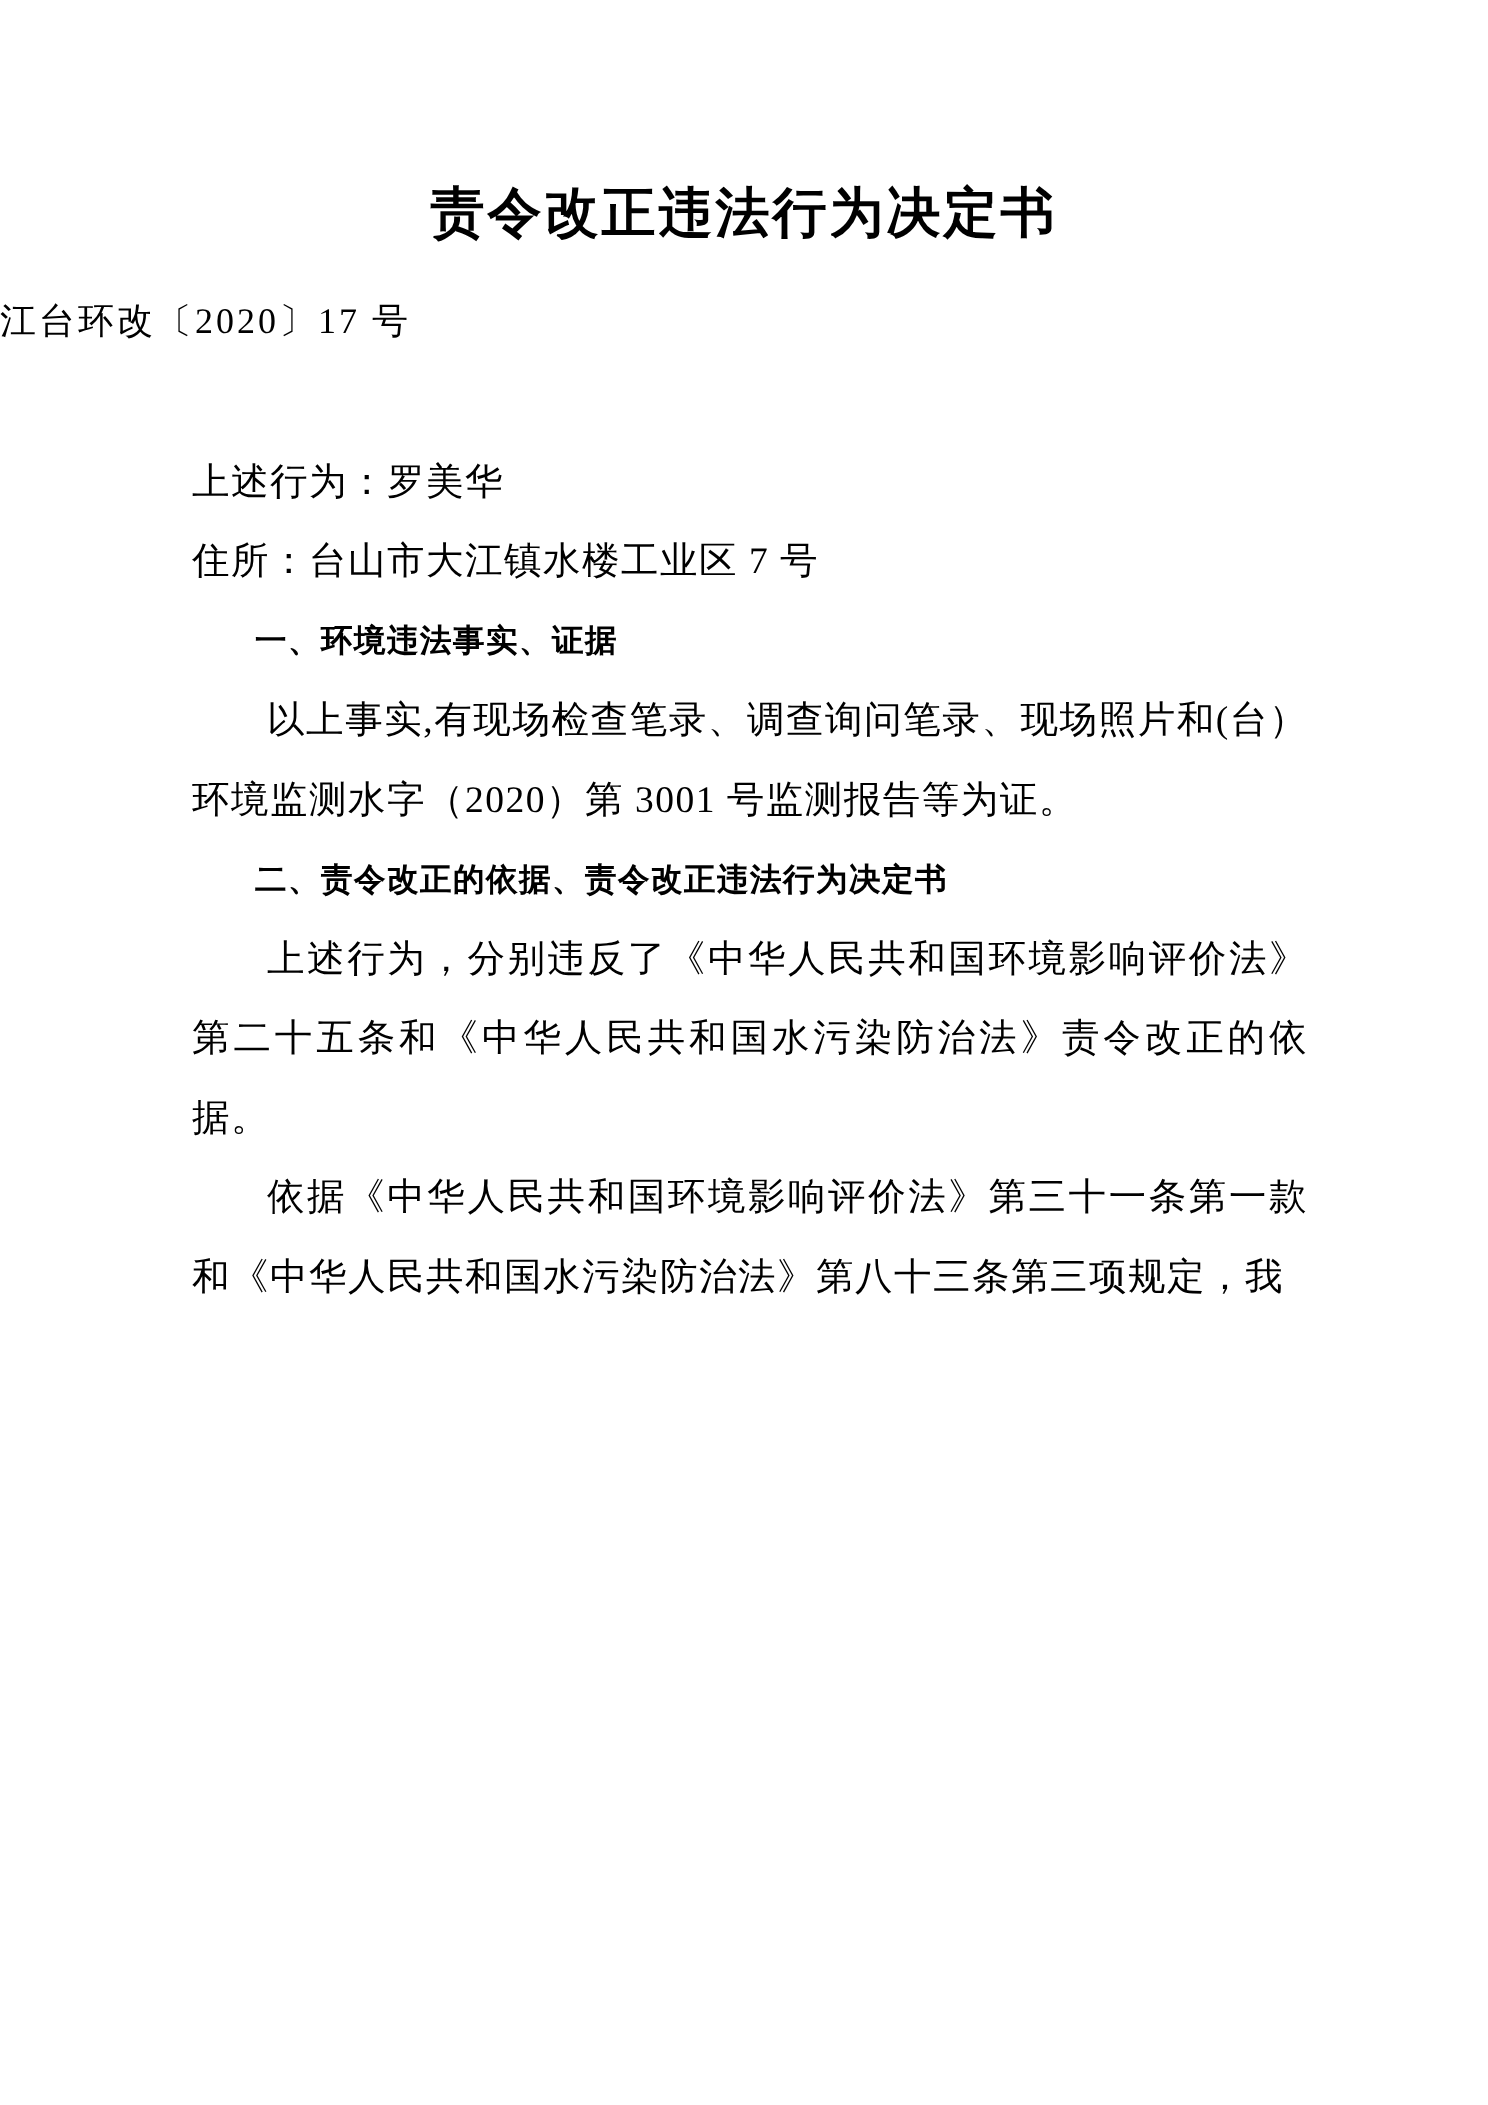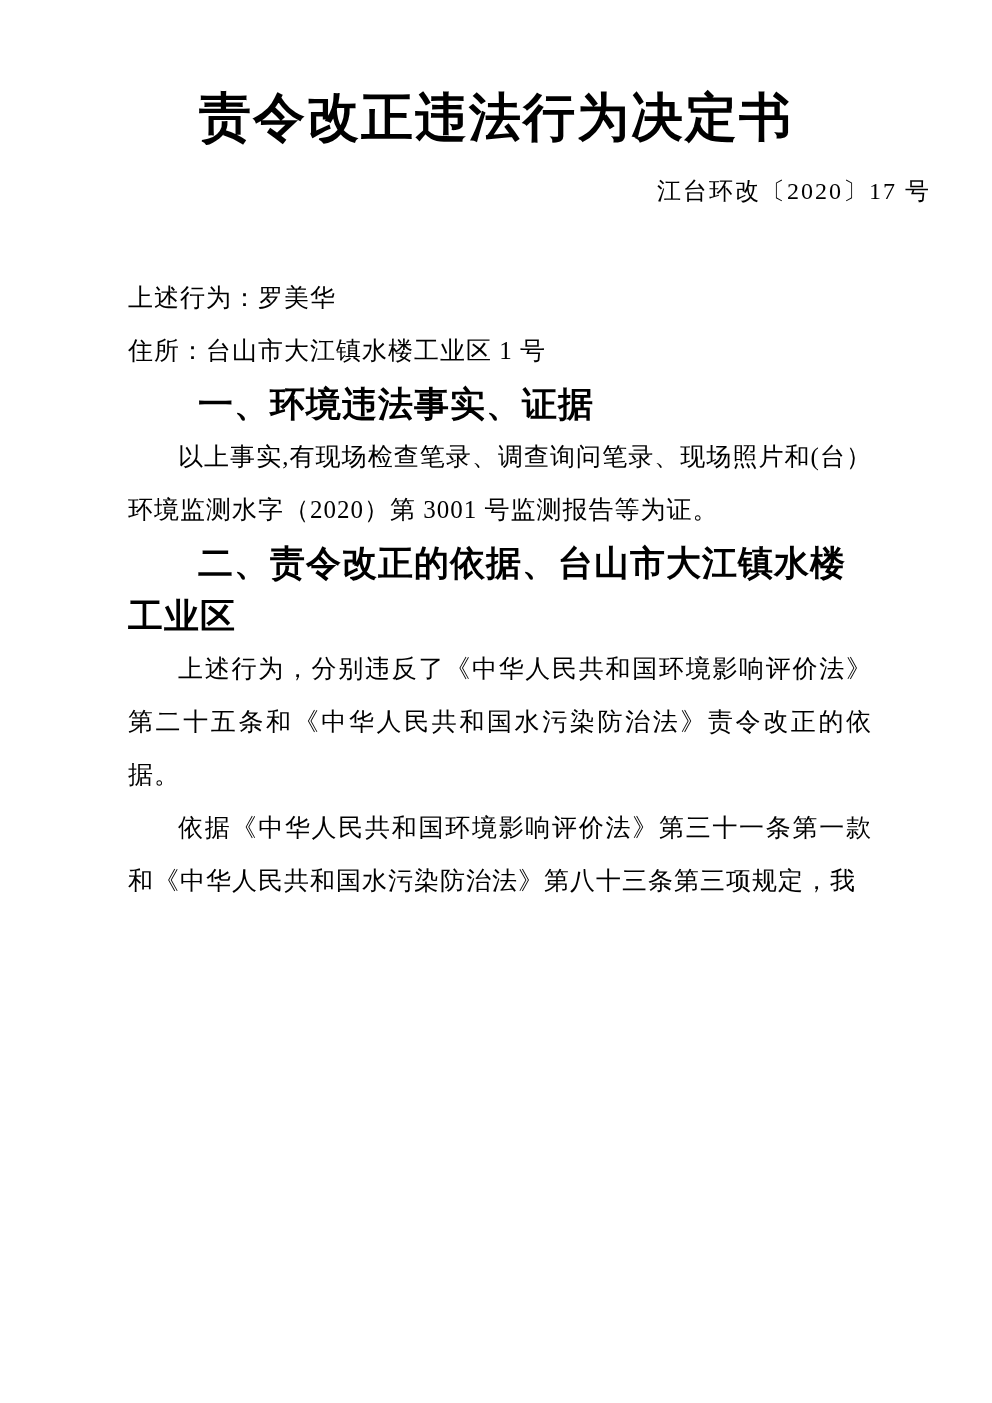--- a/index.html
+++ b/index.html
@@ -8,49 +8,48 @@
     width: 992px;
     height: 1403px;
     margin: 0 auto;
     background: #ffffff;
     color: #000000;
     font-family: "Liberation Serif", "DejaVu Serif", serif;
     overflow: hidden;
     box-sizing: border-box;
   }
   .doc-title {
-    padding-top: 92px;
+    padding-top: 116px;
     text-align: center;
-    font-size: 52px;
+    font-size: 36px;
     line-height: 52px;
     font-weight: 700;
     letter-spacing: 2px;
     font-family: "Liberation Serif", "DejaVu Serif", serif;
   }
   .doc-number {
     margin-top: 30px;
     padding-right: 61px;
-    text-align: right;
     font-size: 24px;
     line-height: 34px;
     letter-spacing: 2px;
   }
   .doc-body {
     margin: 63px 120px 0 128px;
     font-size: 25px;
     line-height: 53px;
   }
   .info-line {
     text-indent: 0;
     letter-spacing: 1px;
   }
   .section-heading {
     font-family: "Liberation Sans", "DejaVu Sans", sans-serif;
     font-weight: 700;
-    font-size: 35px;
+    font-size: 21px;
     text-indent: 2em;
     letter-spacing: 1px;
   }
   .paragraph {
     text-indent: 2em;
     text-align: justify;
     letter-spacing: 1px;
   }
 </style>
 </head>
@@ -61,27 +60,27 @@
   <div class="doc-title">责令改正违法行为决定书</div>
 
   <div class="doc-number">江台环改〔2020〕17 号</div>
 
   <div class="doc-body">
 
 
 
     <div class="info-line">上述行为：罗美华</div>
 
-    <div class="info-line">住所：台山市大江镇水楼工业区 1 号</div>
+    <div class="info-line">住所：台山市大江镇水楼工业区 7 号</div>
 
     <div class="section-heading">一、环境违法事实、证据</div>
 
 
     <div class="paragraph">以上事实,有现场检查笔录、调查询问笔录、现场照片和(台）环境监测水字（2020）第 3001 号监测报告等为证。</div>
 
-    <div class="section-heading">二、责令改正的依据、台山市大江镇水楼工业区</div>
+    <div class="section-heading">二、责令改正的依据、责令改正违法行为决定书</div>
 
     <div class="paragraph">上述行为，分别违反了《中华人民共和国环境影响评价法》第二十五条和《中华人民共和国水污染防治法》责令改正的依据。</div>
 
     <div class="paragraph">依据《中华人民共和国环境影响评价法》第三十一条第一款和《中华人民共和国水污染防治法》第八十三条第三项规定，我</div>
 
   </div>
 </div>
 
 </body></html>

